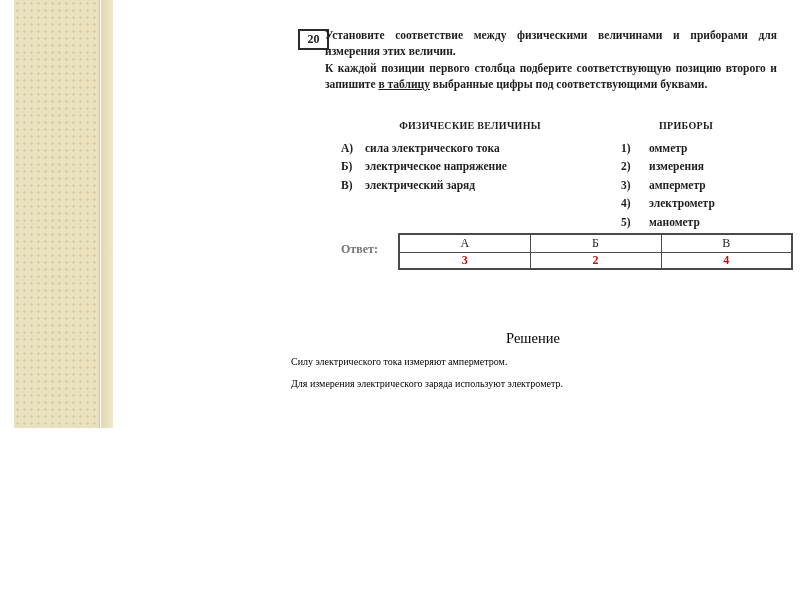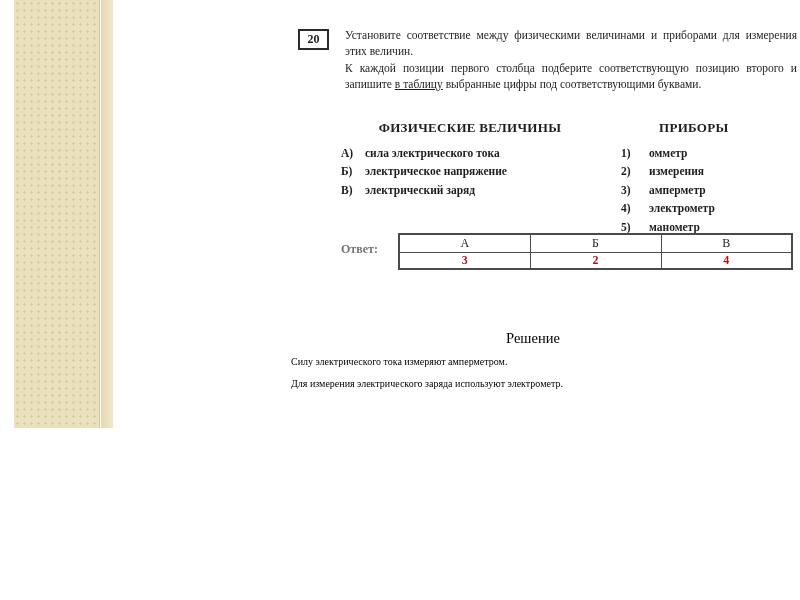--- a/index.html
+++ b/index.html
@@ -25,31 +25,31 @@
 
   .bottom-bar { position: absolute; left: 99px; top: 593px; width: 701px; height: 7px; background: #1c1c7e; }
 
   
   .task-num-box {
     position: absolute; left: 185px; top: 29px; width: 31px; height: 21px;
     border: 2px solid #2b2b2b; font-weight: bold; font-size: 12px;
     display: flex; align-items: center; justify-content: center; color: #1e1e1e;
   }
   .statement {
-    position: absolute; left: 232px; top: 27px; width: 452px;
-    font-weight: normal; font-size: 11.5px; line-height: 1.42; color: #1e1e1e;
+    position: absolute; left: 212px; top: 27px; width: 452px;
+    font-weight: bold; font-size: 11.5px; line-height: 1.42; color: #1e1e1e;
     text-align: justify;
   }
   .statement p { margin: 0; }
   .u { text-decoration: underline; }
 
   .match { position: absolute; left: 228px; top: 120px; width: 452px; display: flex; color: #1e1e1e; }
   .match-col-left  { width: 258px; }
   .match-col-right { flex: 1; padding-left: 22px; }
-  .col-title { font-weight: bold; font-size: 13px; text-align: center; margin-bottom: 8px; letter-spacing: .3px; }
+  .col-title { font-weight: bold; font-size: 10px; text-align: center; margin-bottom: 8px; letter-spacing: .3px; }
   .match-col-right .col-title { text-align: left; padding-left: 38px; }
   .m-item { display: flex; font-weight: bold; font-size: 11.5px; line-height: 1.6; }
   .m-item .key { width: 24px; flex: 0 0 24px; }
   .match-col-right .m-item .key { width: 28px; flex: 0 0 28px; }
 
   .answer-label {
     position: absolute; left: 228px; top: 242px;
     font-weight: bold; font-size: 12px; color: #737373;
   }
   .ans-table {

